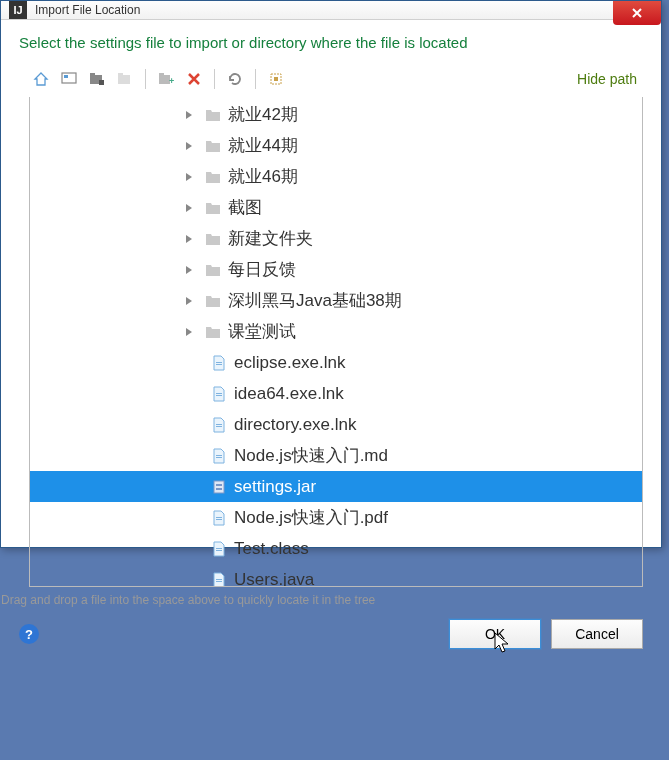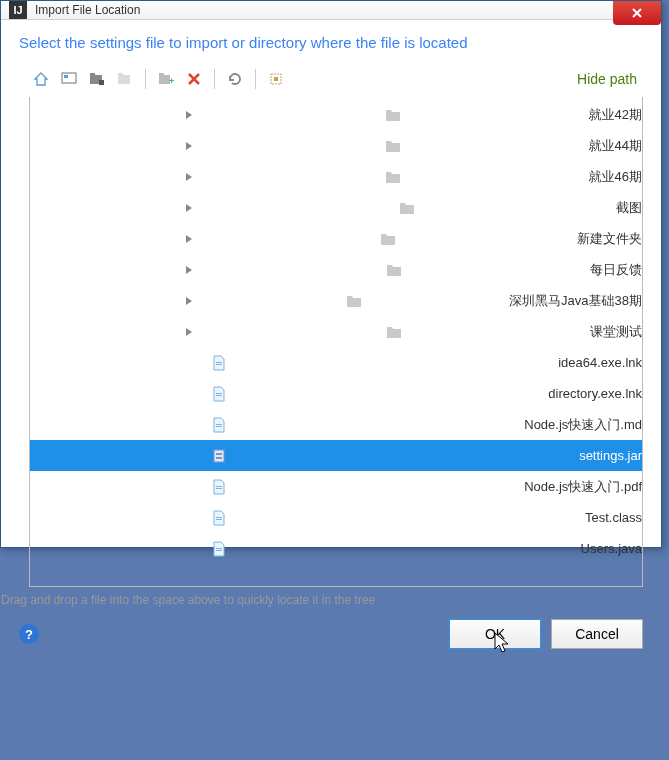--- a/index.html
+++ b/index.html
@@ -56,21 +56,21 @@
   }
   .content {
     flex: 1;
     display: flex;
     flex-direction: column;
     padding: 0;
   }
   .instruction {
     padding: 14px 18px 12px 18px;
     font-size: 15px;
-    color: #3b82f6;
+    color: #15803d;
   }
   .toolbar {
     display: flex;
     align-items: center;
     padding: 4px 18px 6px 28px;
     gap: 4px;
   }
   .tb-icon {
     width: 24px; height: 24px;
     display: inline-flex;
@@ -122,24 +122,23 @@
   }
   .tree {
     padding-top: 2px;
   }
   .tree-row {
     display: flex;
     align-items: center;
     height: 31px;
     padding-left: 150px;
     cursor: pointer;
-    font-size: 13px;
+    font-size: 17px;
     color: #333;
     white-space: nowrap;
-    justify-content: space-between;
   }
   .tree-row.file {
     padding-left: 180px;
   }
   .tree-row.selected {
     background: #1e90e8;
     color: #fff;
   }
   .expand {
     width: 18px;
@@ -385,20 +384,30 @@
             <span>课堂测试</span>
           </div>
           <div class="tree-row file">
             <span class="icon file-i">
               <svg width="14" height="16" viewBox="0 0 14 16">
                 <path d="M2 1 L9 1 L12 4 L12 15 L2 15 Z" fill="#eaf4fc" stroke="#7fb3e0" stroke-width="1"></path>
                 <rect x="4" y="7" width="6" height="1" fill="#7fb3e0"></rect>
                 <rect x="4" y="9" width="6" height="1" fill="#7fb3e0"></rect>
               </svg>
             </span>
+            <span>eclipse.exe.lnk</span>
+          </div>
+          <div class="tree-row file">
+            <span class="icon file-i">
+              <svg width="14" height="16" viewBox="0 0 14 16">
+                <path d="M2 1 L9 1 L12 4 L12 15 L2 15 Z" fill="#eaf4fc" stroke="#7fb3e0" stroke-width="1"></path>
+                <rect x="4" y="7" width="6" height="1" fill="#7fb3e0"></rect>
+                <rect x="4" y="9" width="6" height="1" fill="#7fb3e0"></rect>
+              </svg>
+            </span>
             <span>idea64.exe.lnk</span>
           </div>
           <div class="tree-row file">
             <span class="icon file-i">
               <svg width="14" height="16" viewBox="0 0 14 16">
                 <path d="M2 1 L9 1 L12 4 L12 15 L2 15 Z" fill="#eaf4fc" stroke="#7fb3e0" stroke-width="1"></path>
                 <rect x="4" y="7" width="6" height="1" fill="#7fb3e0"></rect>
                 <rect x="4" y="9" width="6" height="1" fill="#7fb3e0"></rect>
               </svg>
             </span>

